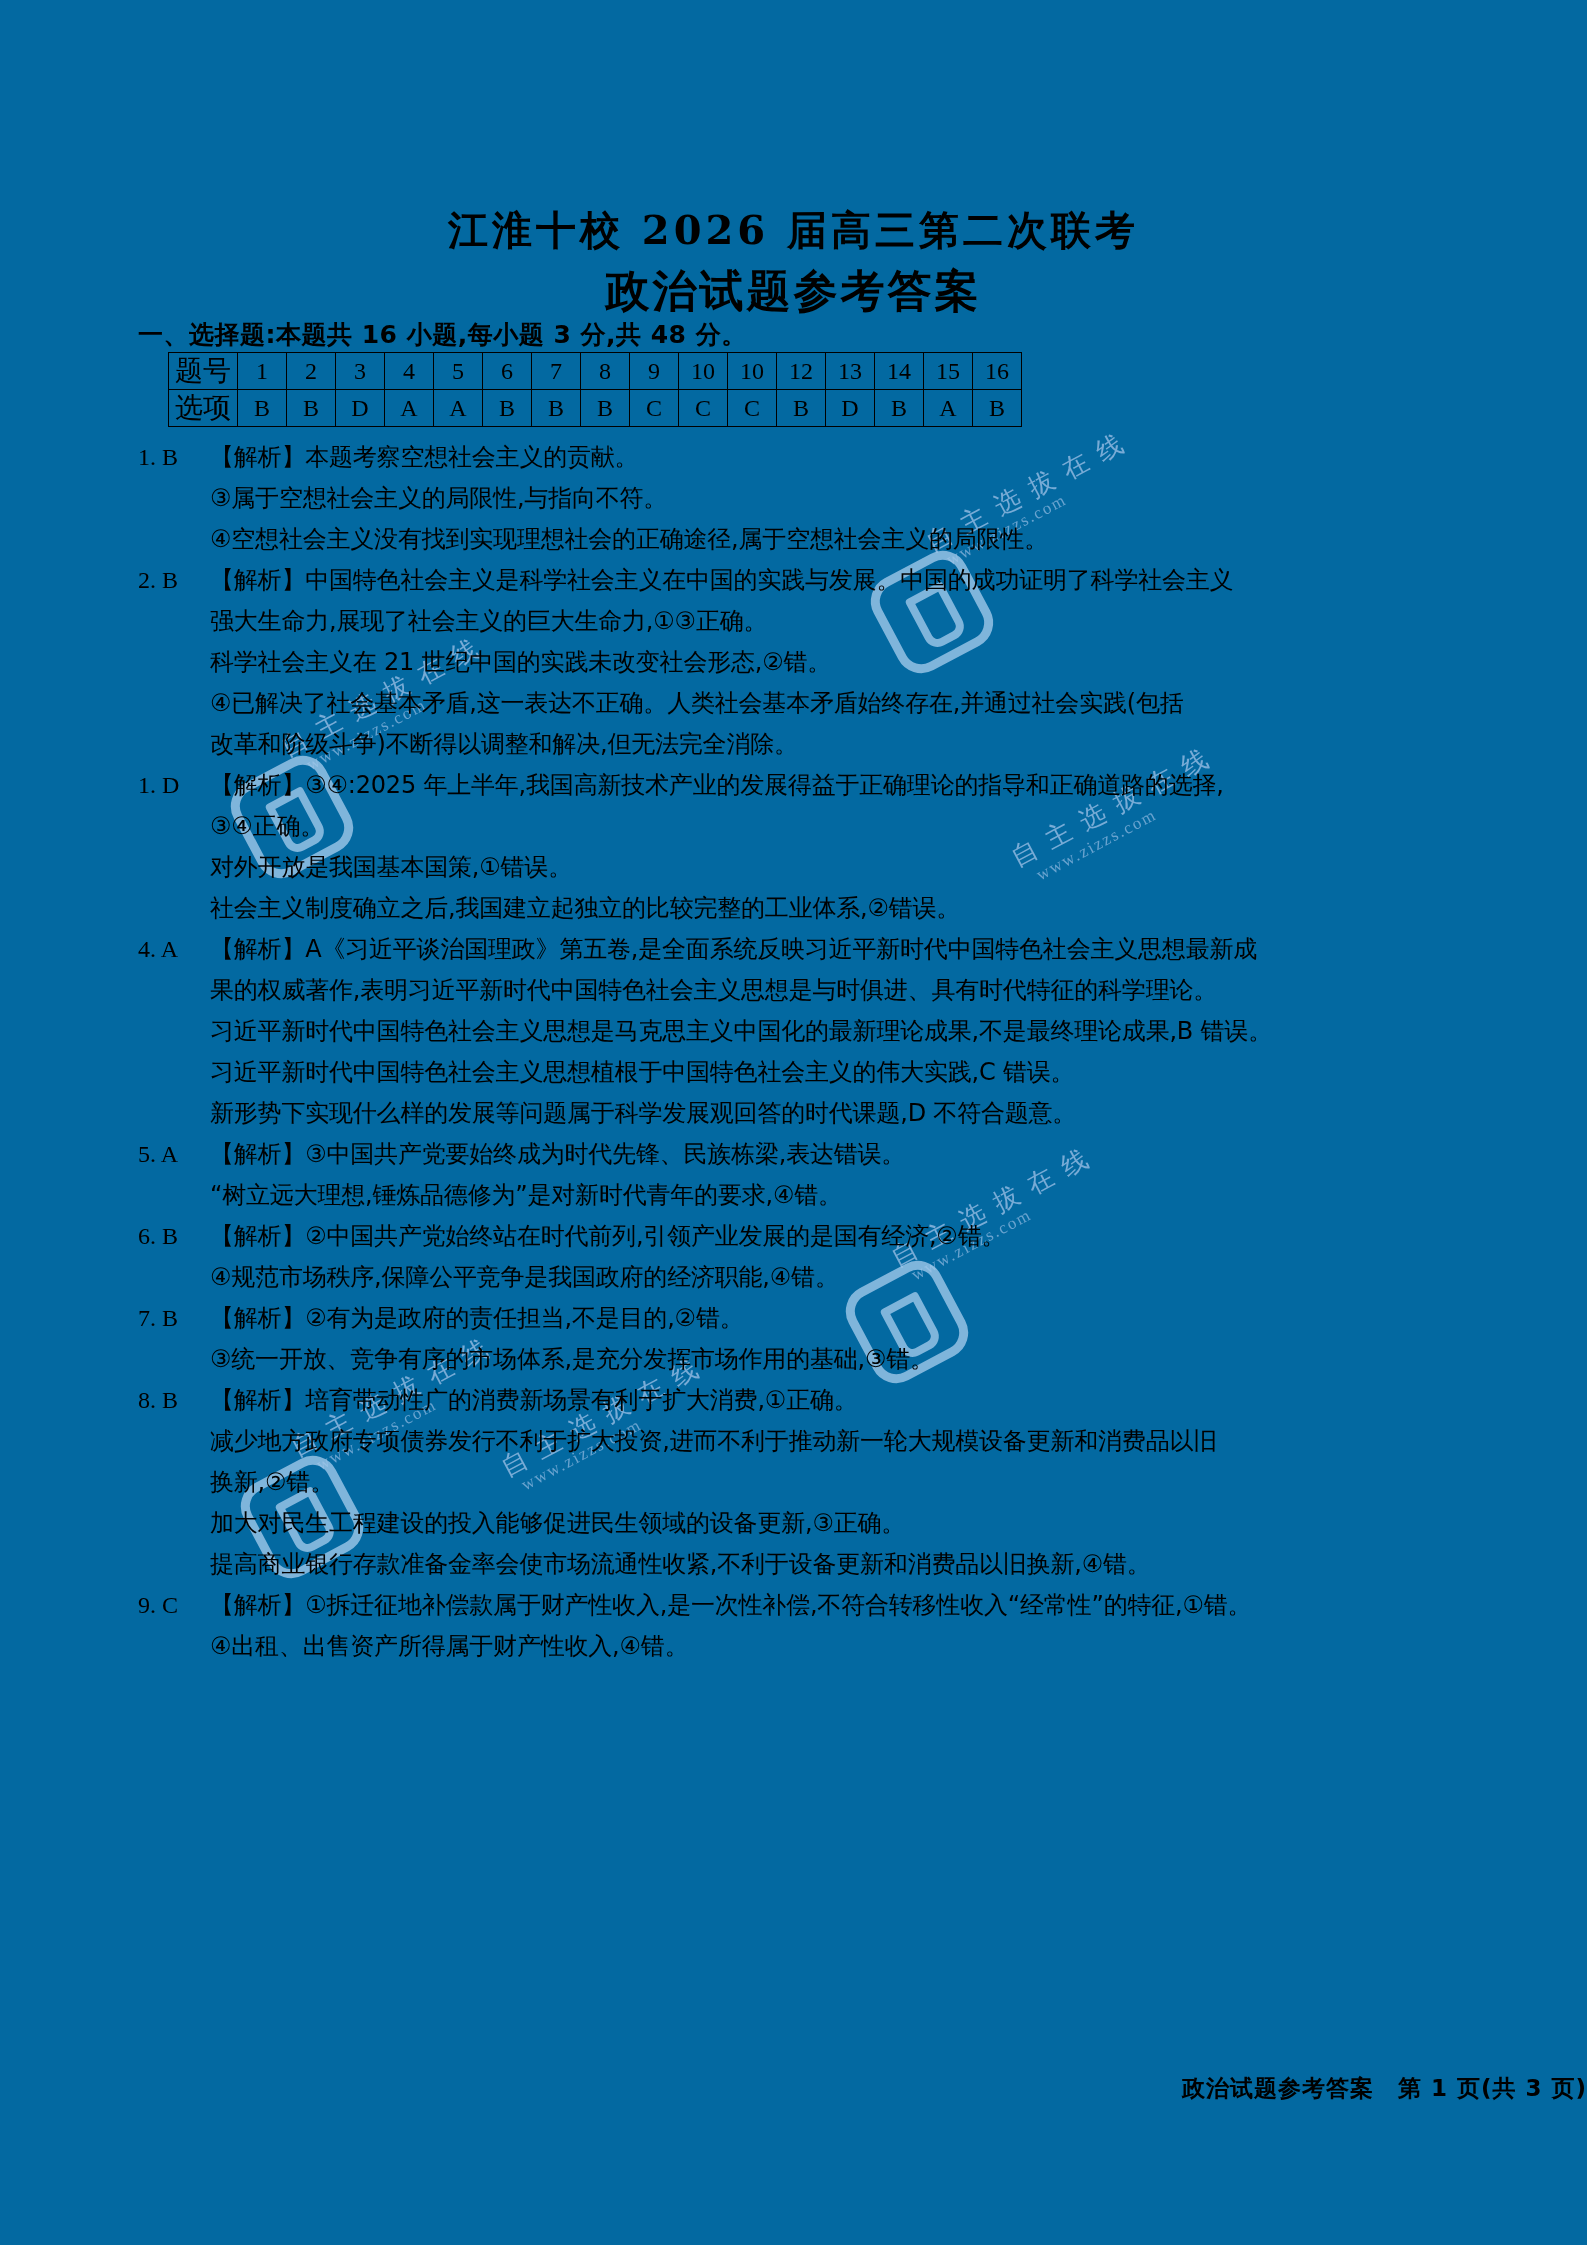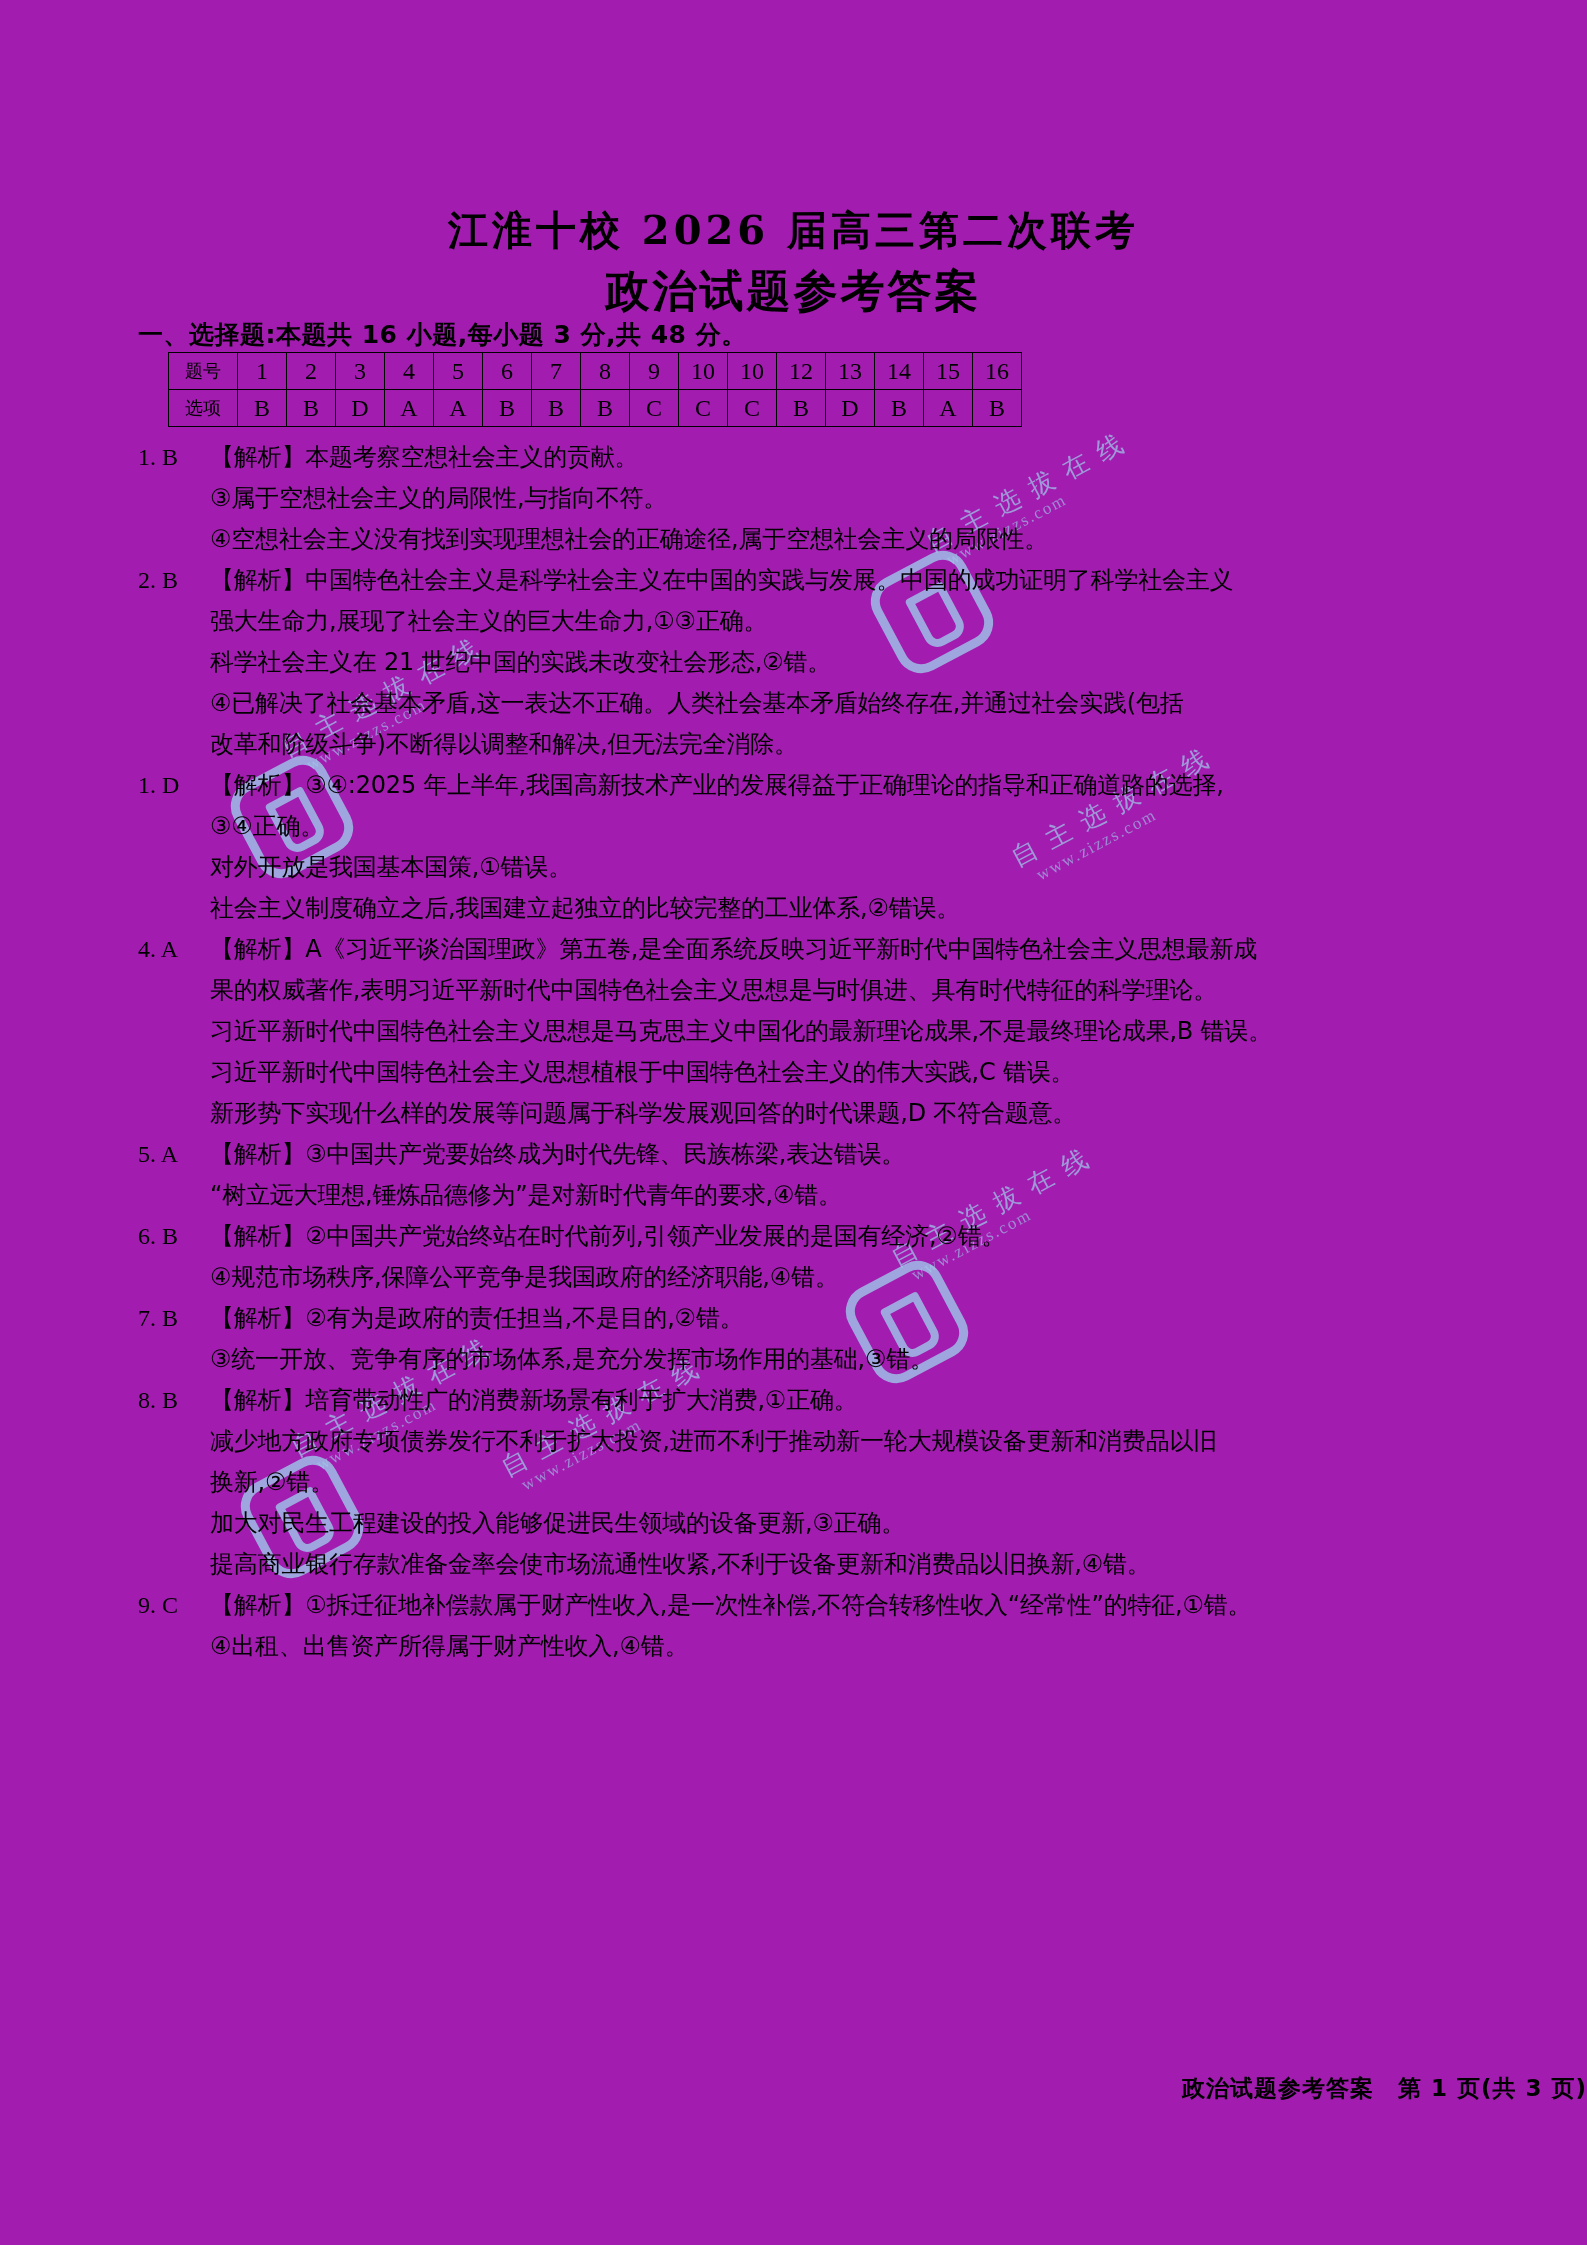--- a/index.html
+++ b/index.html
@@ -14,21 +14,21 @@
     font-family: "Liberation Serif", "DejaVu Serif", serif;
     color: #000;
     overflow: hidden;
   }
 
   .page {
     position: absolute;
     left: 0; top: 0;
     width: 1587px;
     height: 2245px;
-    background: #a21caf;
+    background: #0369a1;
   }
 
   
   .wm {
     position: absolute;
     pointer-events: none;
     user-select: none;
     z-index: 5;
     color: #9fc2e8;
     font-family: "Liberation Serif", serif;
@@ -105,21 +105,21 @@
     text-align: center;
     vertical-align: middle;
     height: 36px;
     width: 48px;
     padding: 0;
     line-height: 36px;
   }
   .ans-table td.rowlab {
     width: 68px;
     font-family: "DejaVu Sans", "Liberation Sans", sans-serif;
-    font-size: 18px;
+    font-size: 28px;
     font-weight: 500;
   }
 
   
   .body {
     position: absolute;
     left: 138px;
     top: 437px;
     width: 1320px;
     z-index: 10;

